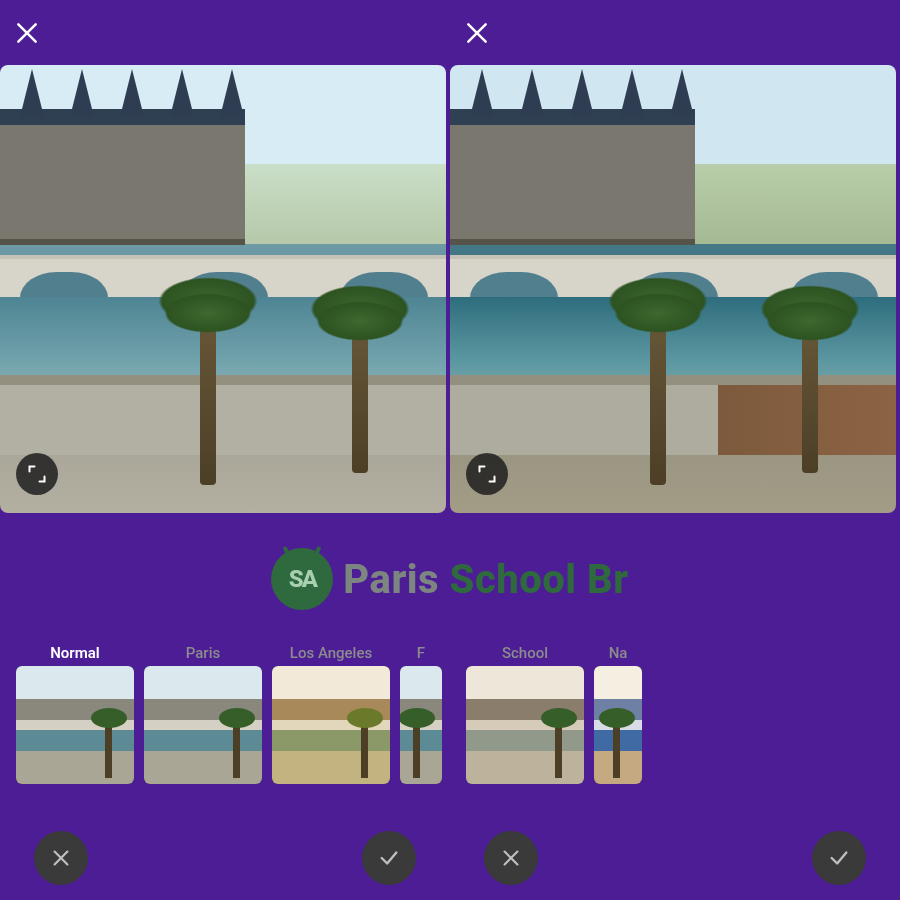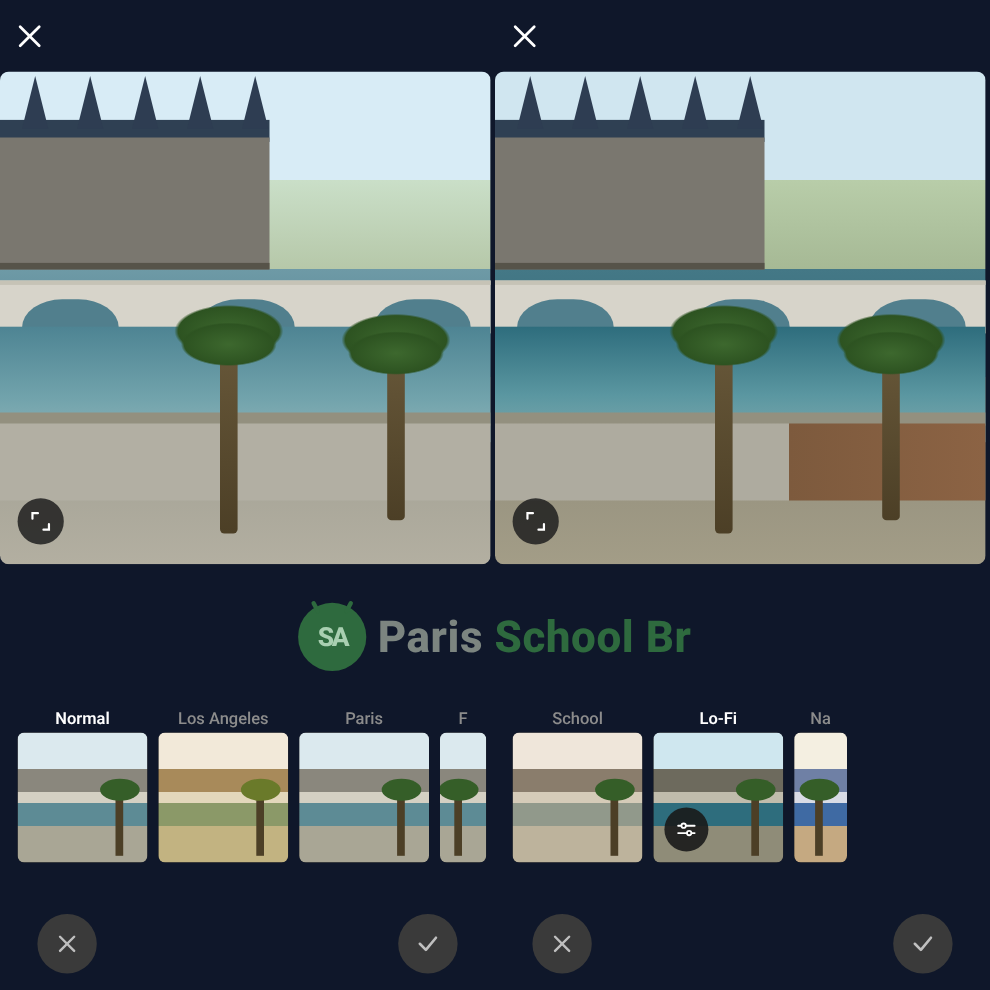--- a/index.html
+++ b/index.html
@@ -12,21 +12,21 @@
     color: #fff;
   }
   .screens {
     display: flex;
     width: 900px;
     height: 900px;
   }
   .screen {
     width: 450px;
     height: 900px;
-    background: #0f172a;
+    background: #4c1d95;
     position: relative;
     overflow: hidden;
   }
   
   .topbar {
     height: 65px;
     display: flex;
     align-items: center;
     padding: 0 14px;
   }
@@ -249,29 +249,29 @@
 
     <div class="filters" id="filters-left">
         <div class="filter active">
           <div class="label">Normal</div>
           <div class="thumb normal">
             <div class="th-sky"></div>
             <div class="th-palm"></div>
           </div>
         </div>
         <div class="filter">
+          <div class="label">Paris</div>
+          <div class="thumb normal">
+            <div class="th-sky"></div>
+            <div class="th-palm"></div>
+          </div>
+        </div>
+        <div class="filter">
           <div class="label">Los Angeles</div>
           <div class="thumb la">
-            <div class="th-sky"></div>
-            <div class="th-palm"></div>
-          </div>
-        </div>
-        <div class="filter">
-          <div class="label">Paris</div>
-          <div class="thumb normal">
             <div class="th-sky"></div>
             <div class="th-palm"></div>
           </div>
         </div>
         <div class="filter partial">
           <div class="label">F</div>
           <div class="thumb normal">
             <div class="th-sky"></div>
             <div class="th-palm"></div>
           </div>
@@ -331,35 +331,20 @@
     </div>
 
     <div class="filters" id="filters-right">
         <div class="filter">
           <div class="label">School</div>
           <div class="thumb sepia">
             <div class="th-sky"></div>
             <div class="th-palm"></div>
           </div>
         </div>
-        <div class="filter active">
-          <div class="label">Lo-Fi</div>
-          <div class="thumb lofi">
-            <div class="th-sky"></div>
-            <div class="th-palm"></div>
-            <div class="adjust-badge">
-              <svg viewBox="0 0 24 24" fill="none" stroke="#fff" stroke-width="2" stroke-linecap="round">
-                <line x1="3" y1="8" x2="21" y2="8"></line>
-                <circle cx="9" cy="8" r="2.4" fill="#191919"></circle>
-                <line x1="3" y1="16" x2="21" y2="16"></line>
-                <circle cx="15" cy="16" r="2.4" fill="#191919"></circle>
-              </svg>
-            </div>
-          </div>
-        </div>
         <div class="filter partial-r">
           <div class="label">Na</div>
           <div class="thumb nash">
             <div class="th-sky"></div>
             <div class="th-palm"></div>
           </div>
         </div>
       </div>
 
     <div class="actionbar">

